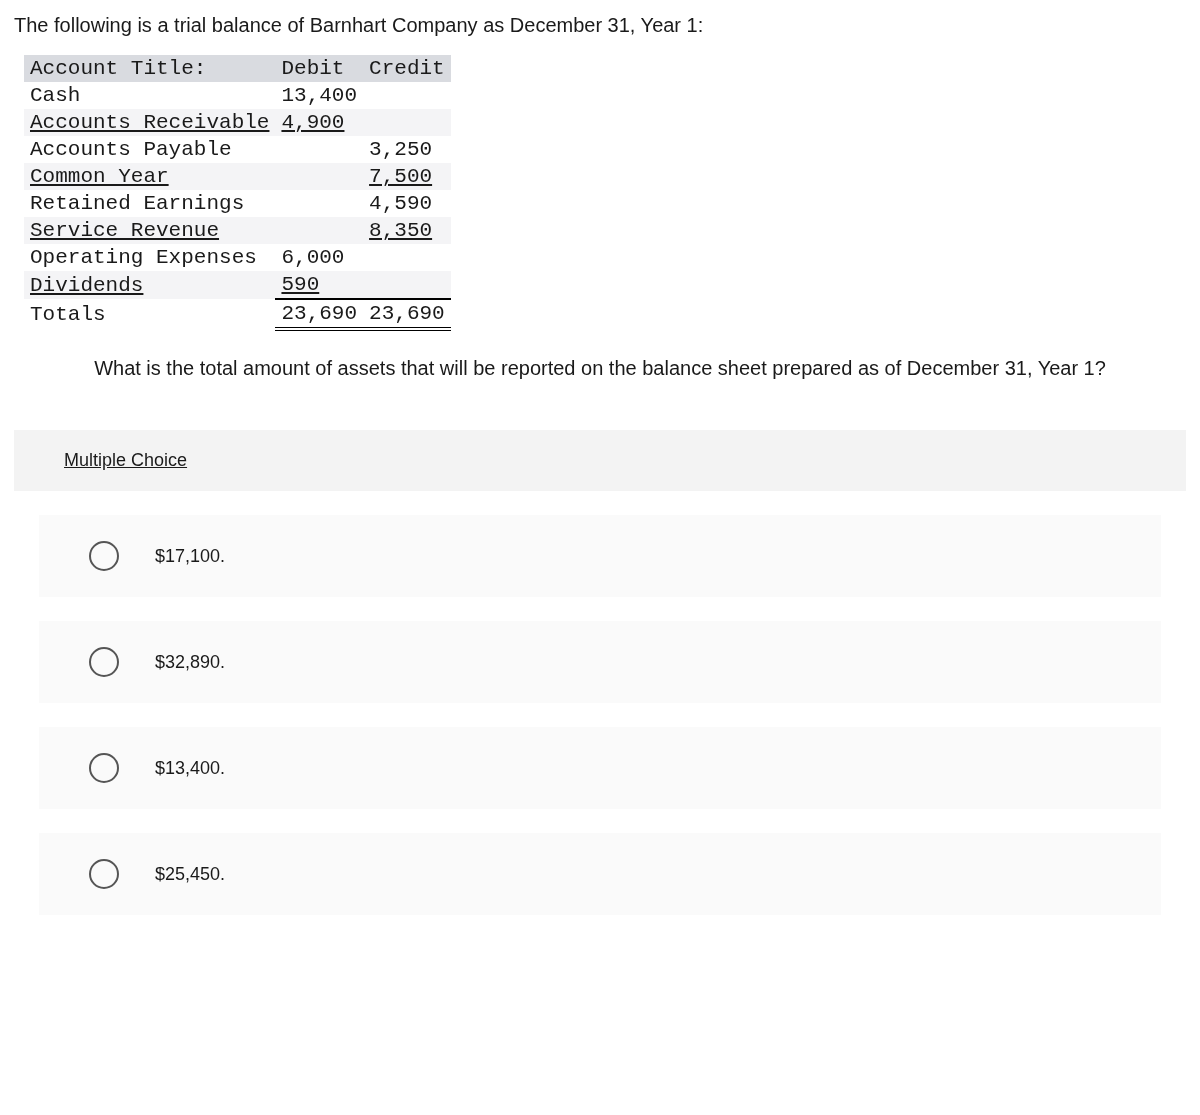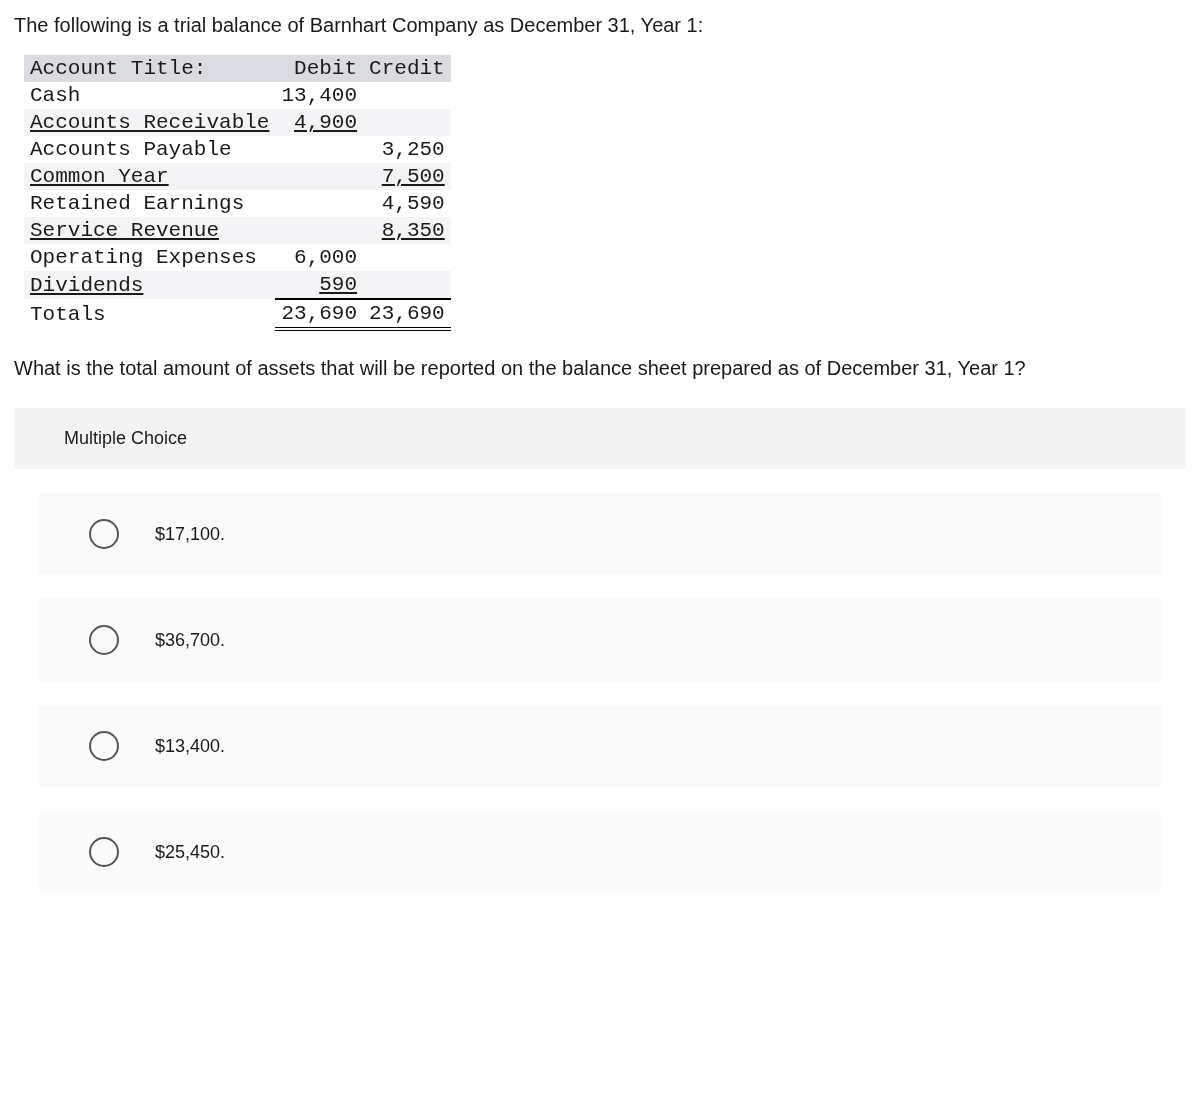--- a/index.html
+++ b/index.html
@@ -20,40 +20,41 @@
     font-family: "Courier New", Courier, monospace;
     font-size: 21px;
     margin-left: 10px;
   }
   .tb-table td, .tb-table th {
     padding: 2px 6px;
     text-align: left;
     font-weight: normal;
   }
   .tb-table th.num, .tb-table td.num {
-    text-align: right;
     min-width: 75px;
   }
   .tb-table tr.header th {
     background: #d9dbe0;
   }
   .tb-table tr.alt td, .tb-table tr.alt th {
     background: #f4f4f6;
     text-decoration: underline;
   }
   .single-top { border-top: 2px solid #000; }
   .dbl-bottom { border-bottom: 4px double #000; margin-left: 17px; }
   .question {
     margin-top: 26px;
-    margin-bottom: 28px;
+    margin-bottom: 50px;
+    text-align: center;
   }
   .mc-header {
     background: #f3f3f3;
     padding: 20px 50px;
     font-size: 18px;
+    text-decoration: underline;
   }
   .mc-options {
     padding: 0 25px;
   }
   .mc-option {
     background: #fafafa;
     margin-top: 24px;
     padding: 26px 50px;
     display: flex;
     align-items: center;
@@ -132,21 +133,21 @@
 
 <div class="mc-header">Multiple Choice</div>
 
 <div class="mc-options">
   <div class="mc-option">
     <span class="radio"></span>
     <span>$17,100.</span>
   </div>
   <div class="mc-option">
     <span class="radio"></span>
-    <span>$36,700.</span>
+    <span>$32,890.</span>
   </div>
   <div class="mc-option">
     <span class="radio"></span>
     <span>$13,400.</span>
   </div>
   <div class="mc-option">
     <span class="radio"></span>
     <span>$25,450.</span>
   </div>
 </div>

